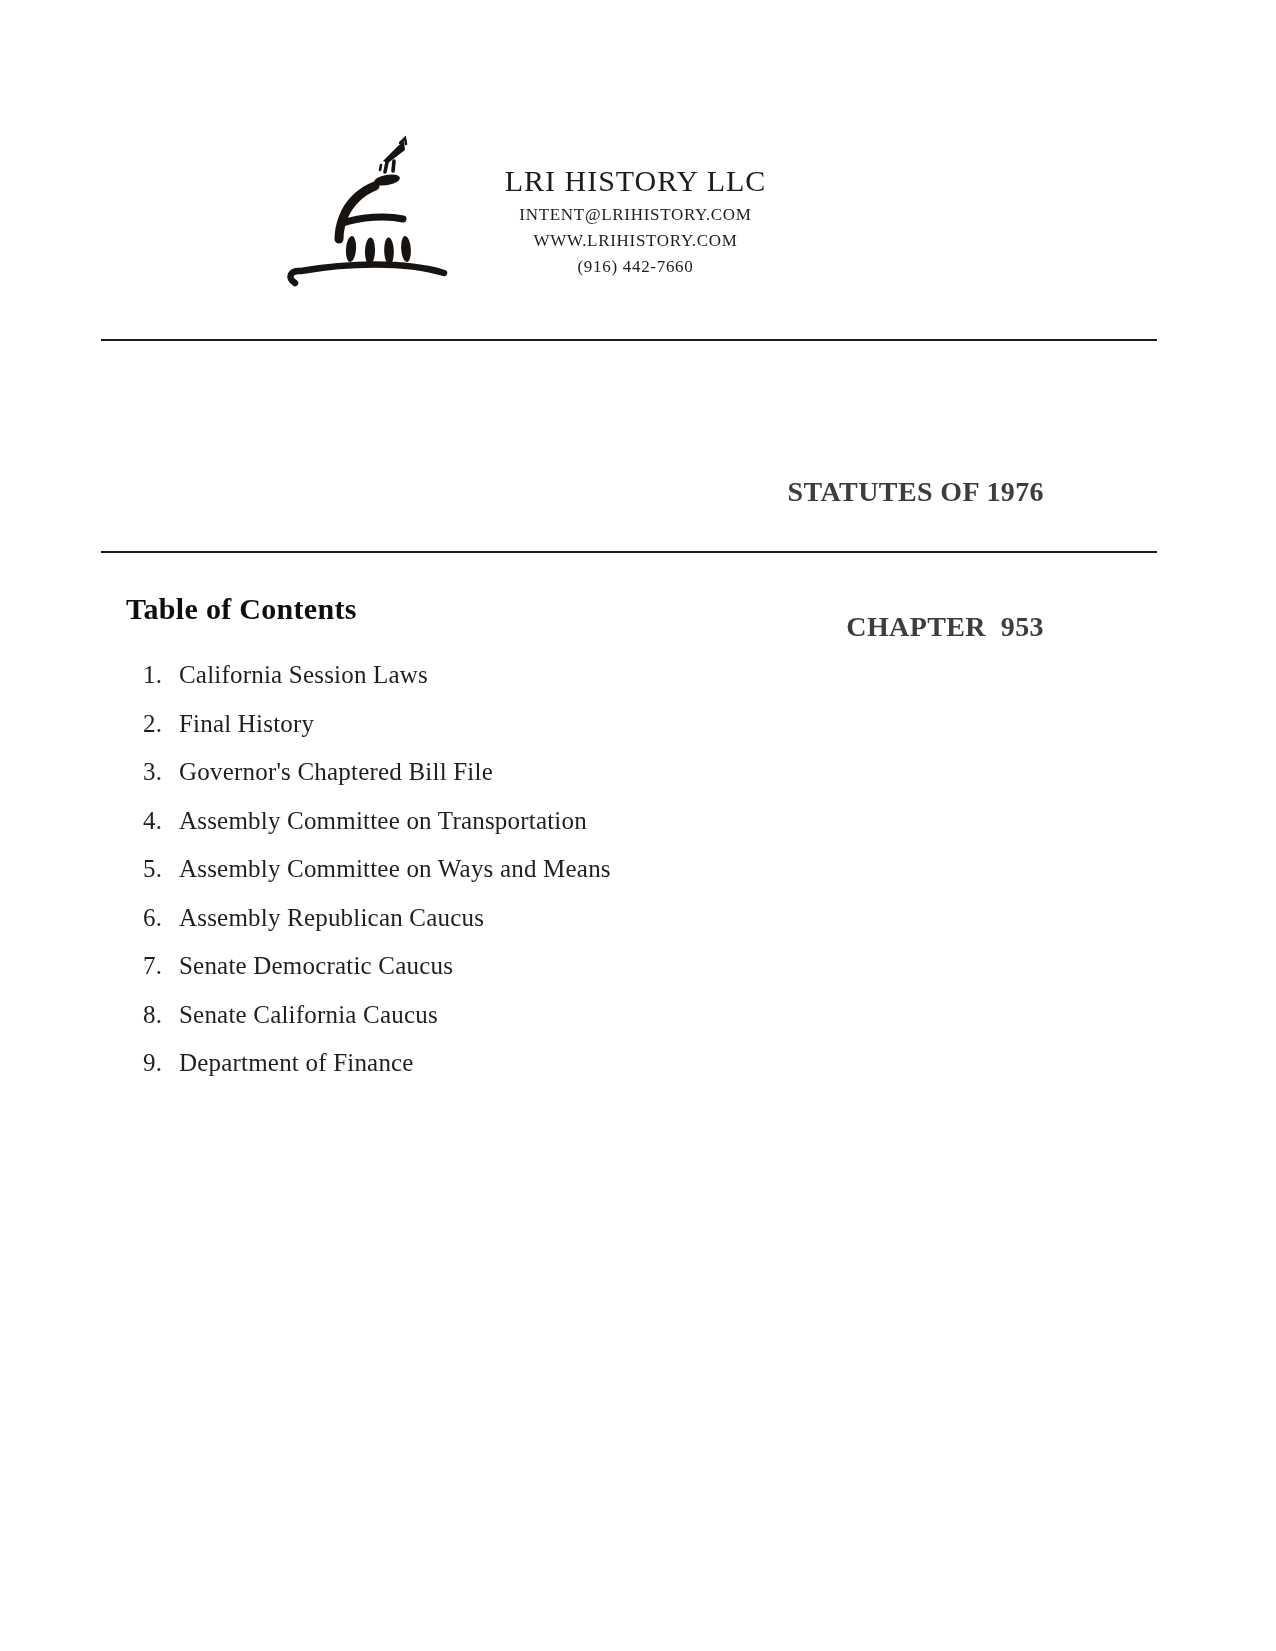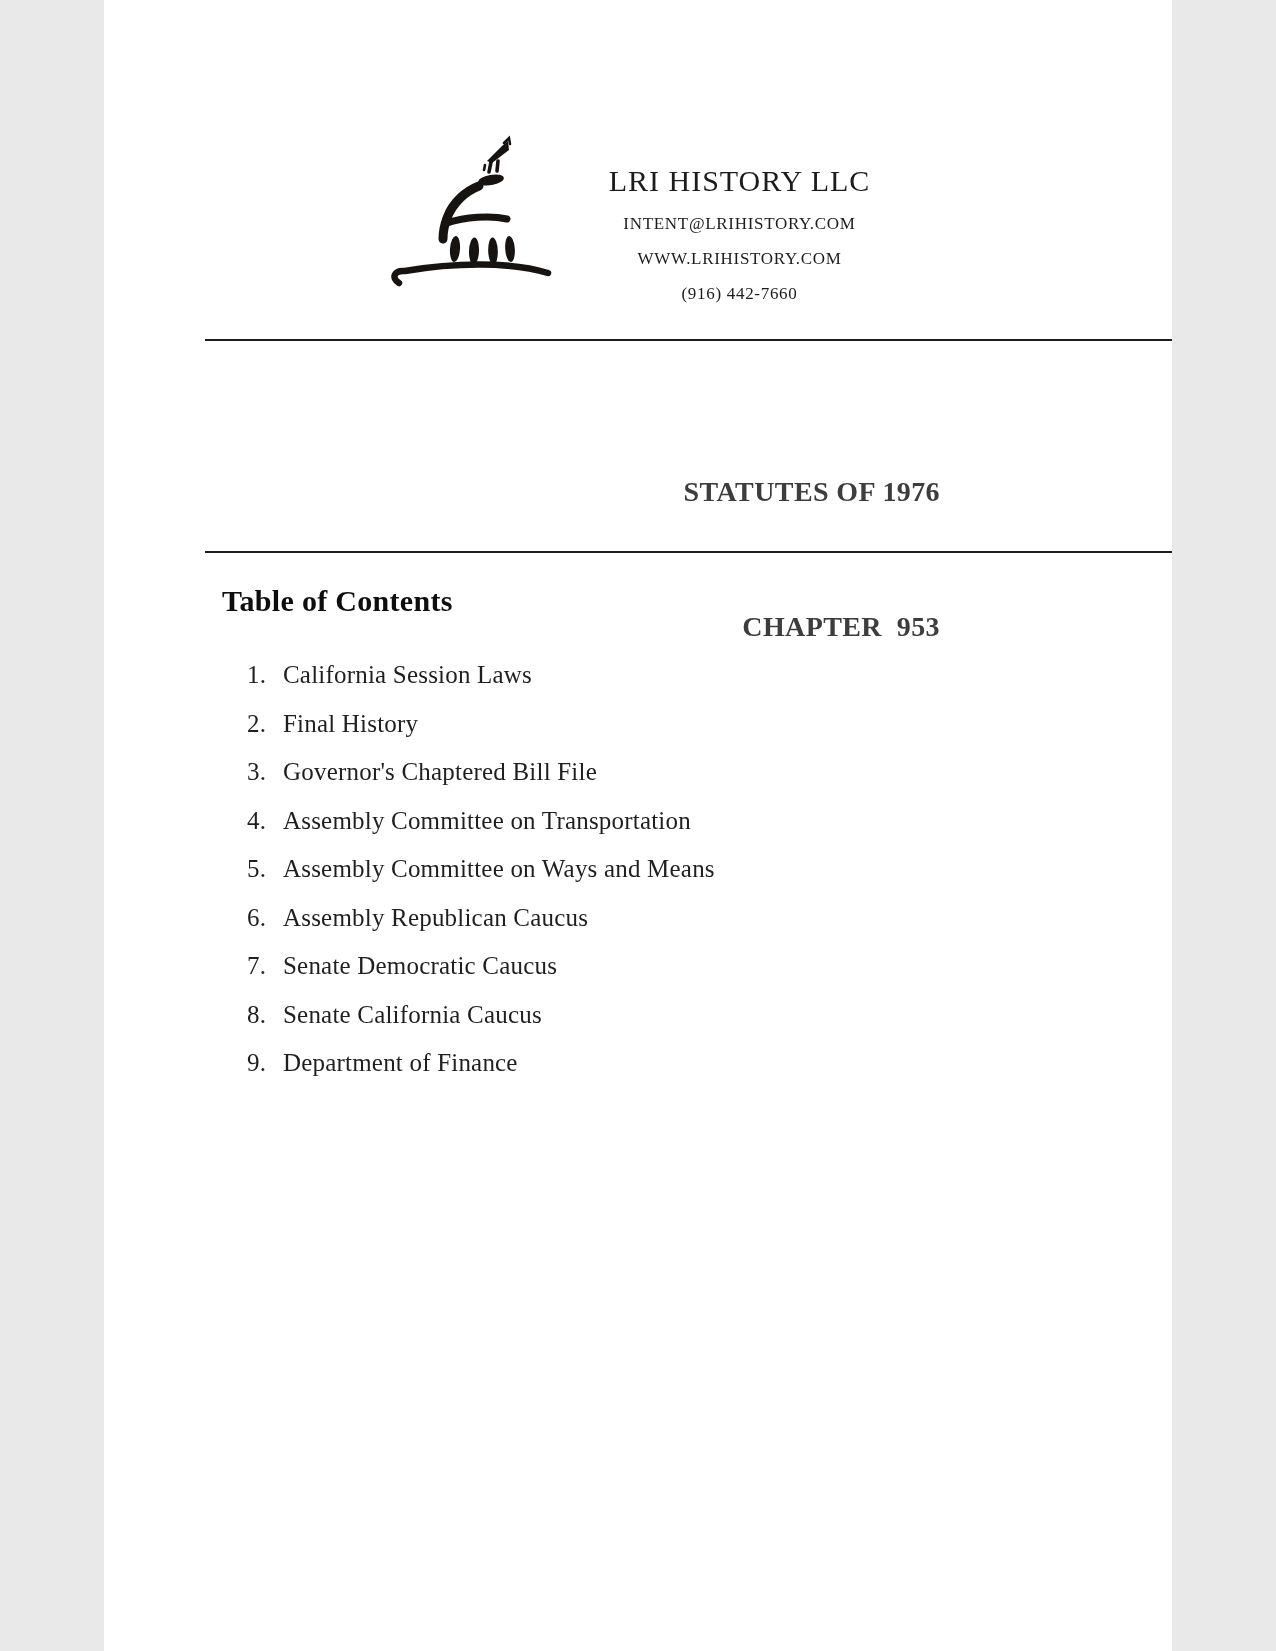--- a/index.html
+++ b/index.html
@@ -2,21 +2,21 @@
 <html><head>
 <meta charset="utf-8">
 <style>
   html, body {
     margin: 0;
     padding: 0;
     background: #e9e9e9;
   }
   .page {
     position: relative;
-    width: 1068px;
+    width: 1276px;
     height: 1651px;
     margin: 0 auto;
     background: #ffffff;
     font-family: "Liberation Serif", "DejaVu Serif", serif;
     overflow: hidden;
   }
 
   
   .logo {
     position: absolute;
@@ -35,21 +35,21 @@
   }
   .company {
     font-size: 30px;
     line-height: 36px;
     letter-spacing: 1px;
     white-space: pre;
   }
   .contact {
     font-size: 17px;
     line-height: 20px;
-    margin-top: 15px;
+    margin-top: 6px;
     letter-spacing: 0.7px;
     white-space: pre;
   }
 
   
   .rule {
     position: absolute;
     left: 101px;
     width: 1056px;
     height: 2px;
@@ -70,21 +70,21 @@
     letter-spacing: 0.4px;
     color: #3d3d3d;
     white-space: pre;
   }
 
   
   .toc-title {
     position: absolute;
     left: 118px;
     top: 583px;
-    margin: 0;
+    margin: 8px;
     font-size: 30px;
     line-height: 36px;
     font-weight: bold;
     letter-spacing: 0.3px;
     color: #0e0e0e;
   }
   .toc-list {
     position: absolute;
     left: 143px;
     top: 651px;

